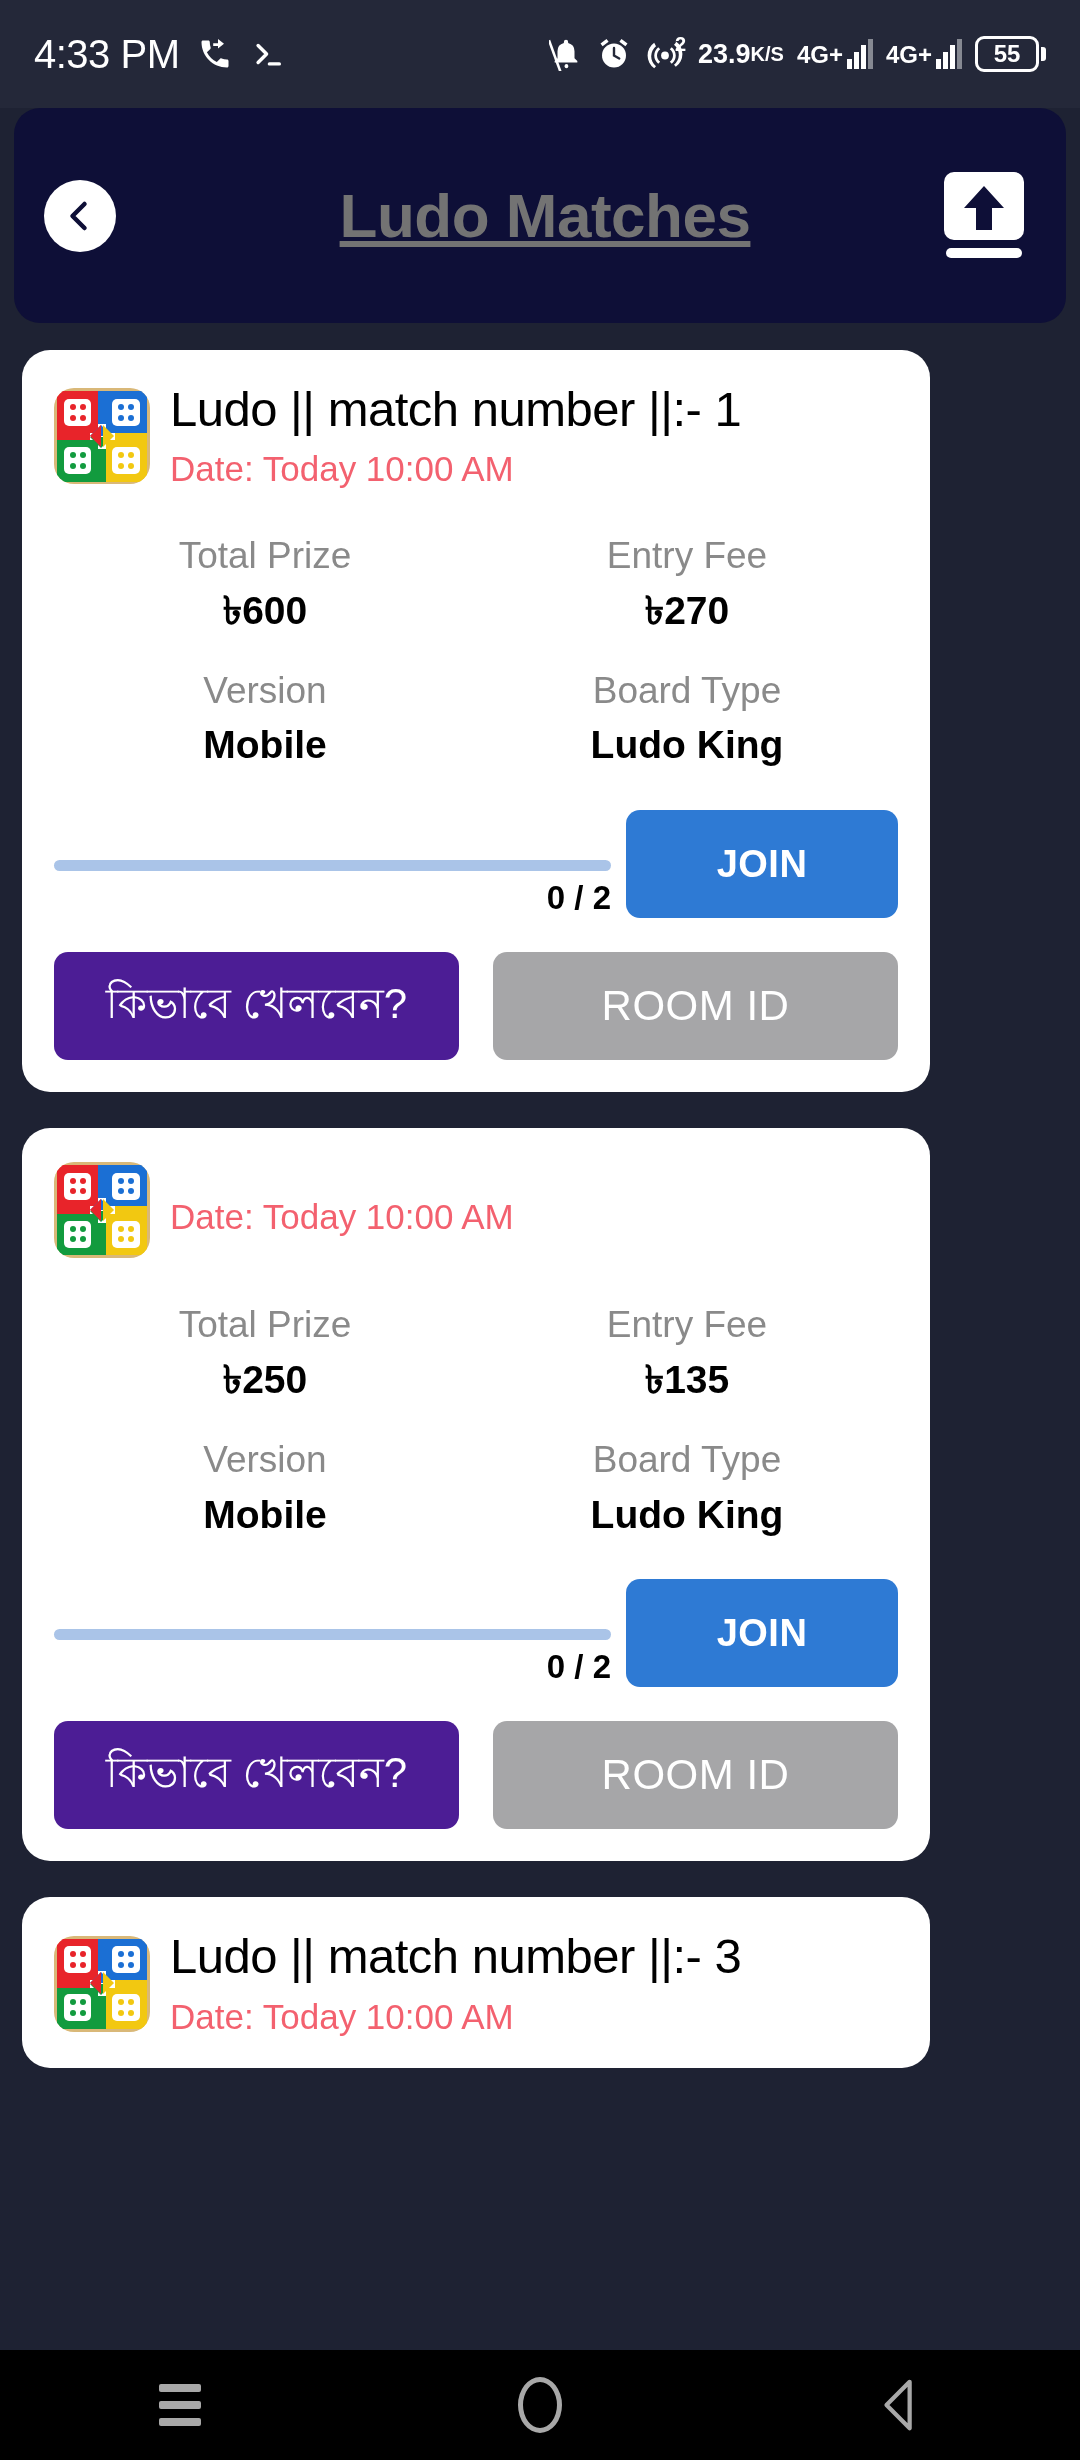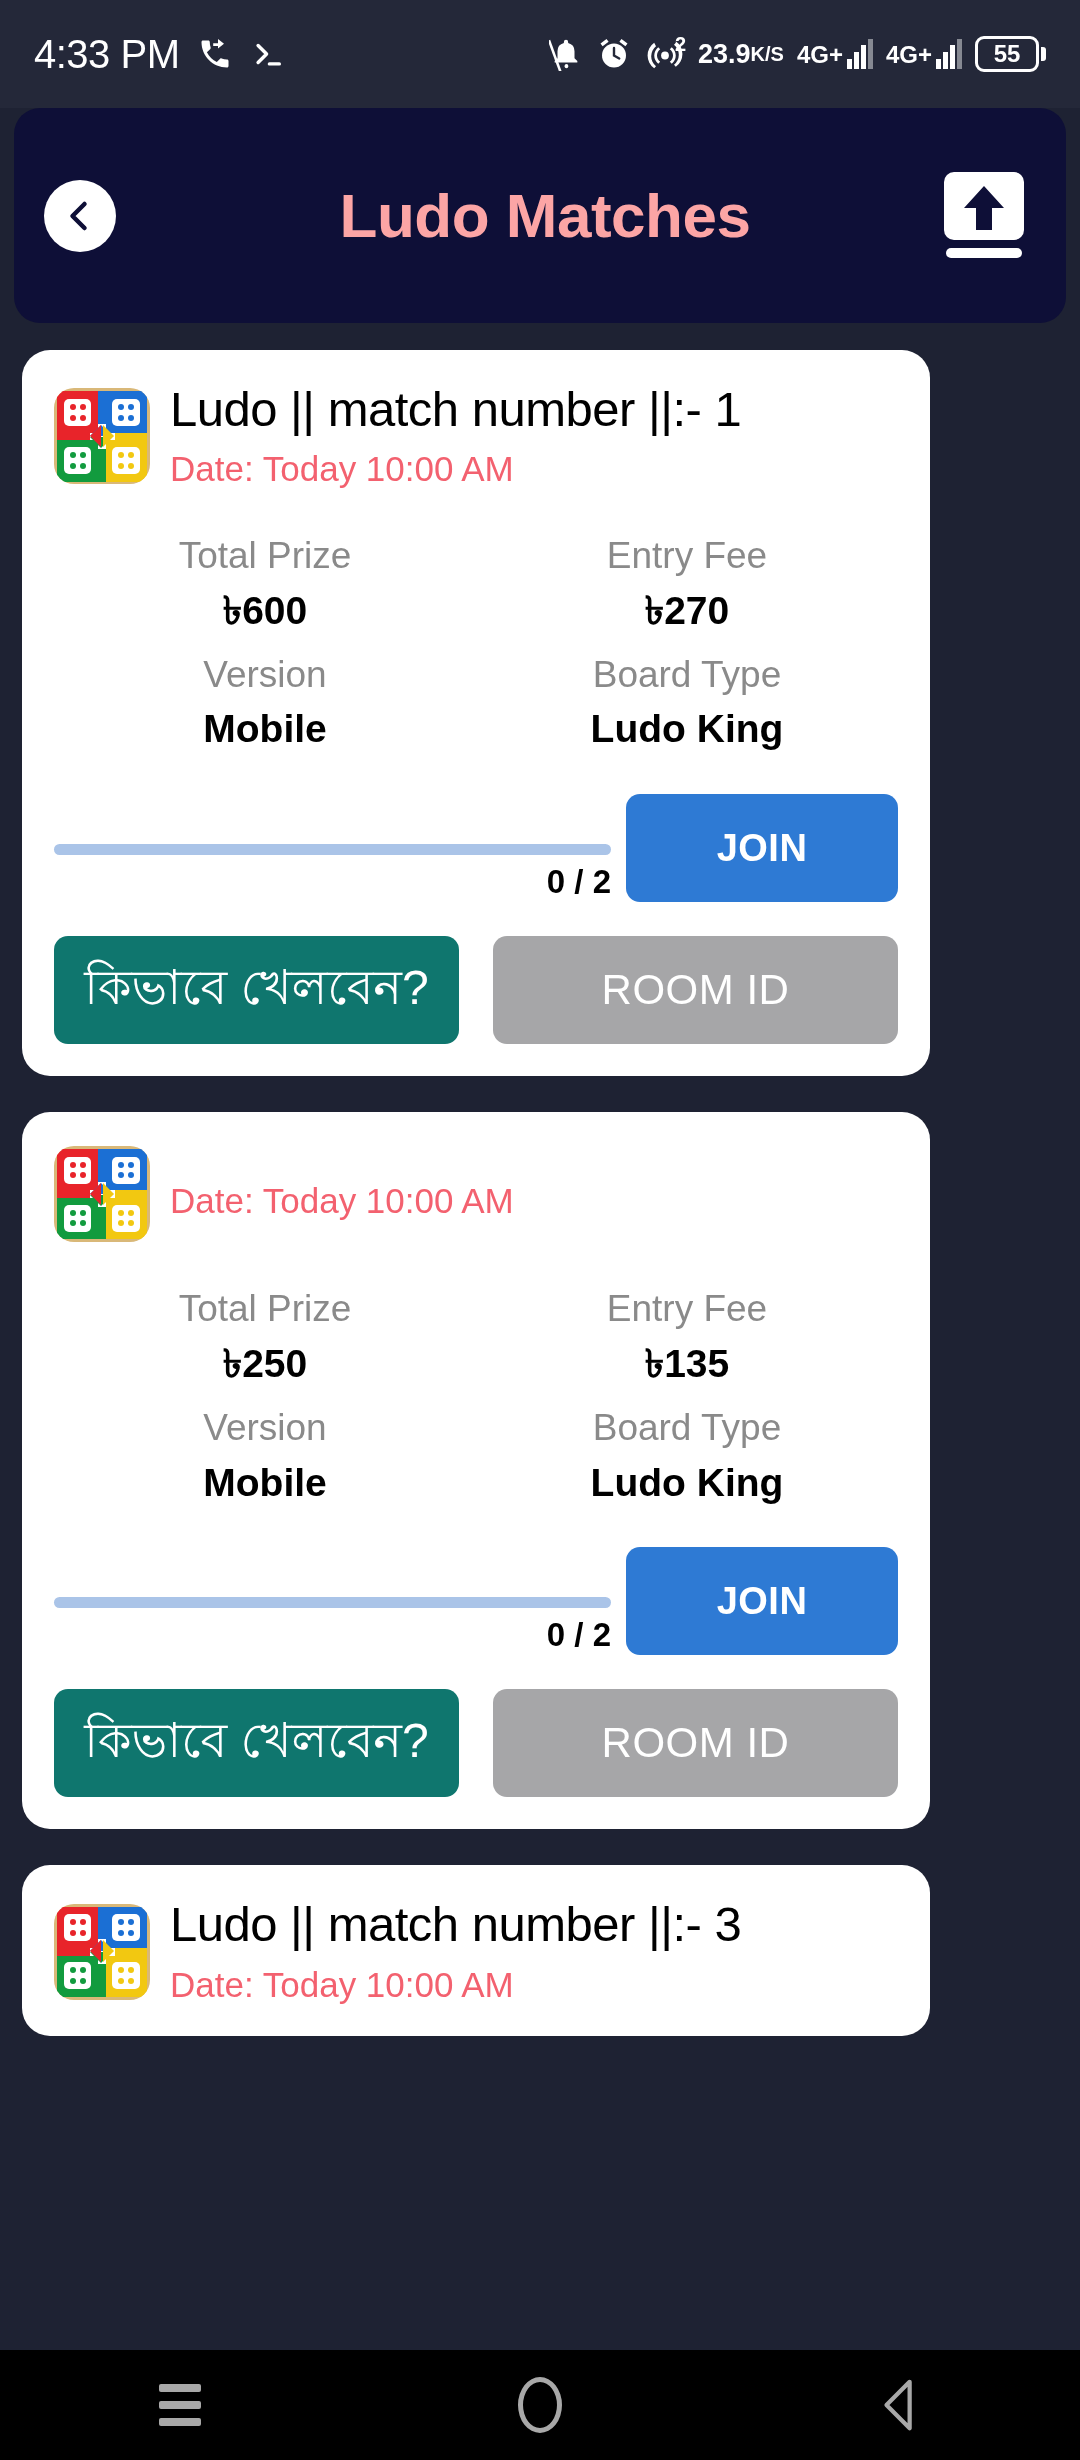--- a/index.html
+++ b/index.html
@@ -48,23 +48,23 @@
     position:absolute; top:108px; left:14px; width:1052px; height:215px;
     background:#0e0f37; border-radius:26px;
     display:flex; align-items:center;
   }
   .back-btn{
     position:absolute; left:30px; top:50%; transform:translateY(-50%);
     width:72px; height:72px; border-radius:50%; background:#ffffff;
     display:flex; align-items:center; justify-content:center;
   }
   .appbar-title{
-    width:100%; text-align:center; color:#fca5a5;
+    width:100%; text-align:center; color:#737373;
     font-size:62px; font-weight:700; letter-spacing:-0.5px;
-    padding-right:0; padding-left:10px;
+    padding-right:0; padding-left:10px;text-decoration:underline;
   }
   .upload-btn{
     position:absolute; right:38px; top:50%; transform:translateY(-50%);
     width:88px; height:92px;
     display:flex; flex-direction:column; align-items:center; justify-content:flex-start;
   }
 
   
   .list{
     position:absolute; top:350px; left:0; width:952px; height:2010px;
@@ -117,21 +117,21 @@
   .card-date{
     font-size:35px; color:#f3616f; margin-top:15px; line-height:1.1;
   }
 
   .stats{
     display:grid; grid-template-columns:1fr 1fr;
     margin-top:42px; row-gap:0; text-align:center;
   }
   .stat-label{ font-size:37px; color:#8a8a8a; line-height:1.35; }
   .stat-value{ font-size:39px; color:#000; font-weight:700; line-height:1.35; margin-top:4px; }
-  .stats .row2 { margin-top:12px; }
+  .stats .row2 { margin-top:28px; }
 
   .progress-row{
     display:flex; align-items:flex-end; margin-top:38px; gap:1px;
   }
   .progress-wrap{ flex:1; padding-right:14px; }
   .progress-track{
     height:11px; background:#aac4e8; border-radius:6px; width:100%;
     margin-bottom:10px;
   }
   .progress-count{
@@ -140,22 +140,22 @@
   }
   .join-btn{
     width:272px; height:108px; background:#2e7ad4; border-radius:14px;
     color:#fff; font-size:38px; font-weight:700; letter-spacing:0.5px;
     display:flex; align-items:center; justify-content:center;
     flex:0 0 272px;
   }
 
   .action-row{ display:flex; gap:34px; margin-top:34px; }
   .btn-how{
-    flex:1; height:108px; background:#0f766e; border-radius:14px;
-    color:#ffffff; font-size:48px;
+    flex:1; height:108px; background:#4c1d95; border-radius:14px;
+    color:#ffffff; font-size:42px;
     display:flex; align-items:center; justify-content:center;
   }
   .btn-room{
     flex:1; height:108px; background:#a6a6a8; border-radius:14px;
     color:#ffffff; font-size:42px; letter-spacing:0.5px;
     display:flex; align-items:center; justify-content:center;
   }
 
   
   .navbar{

